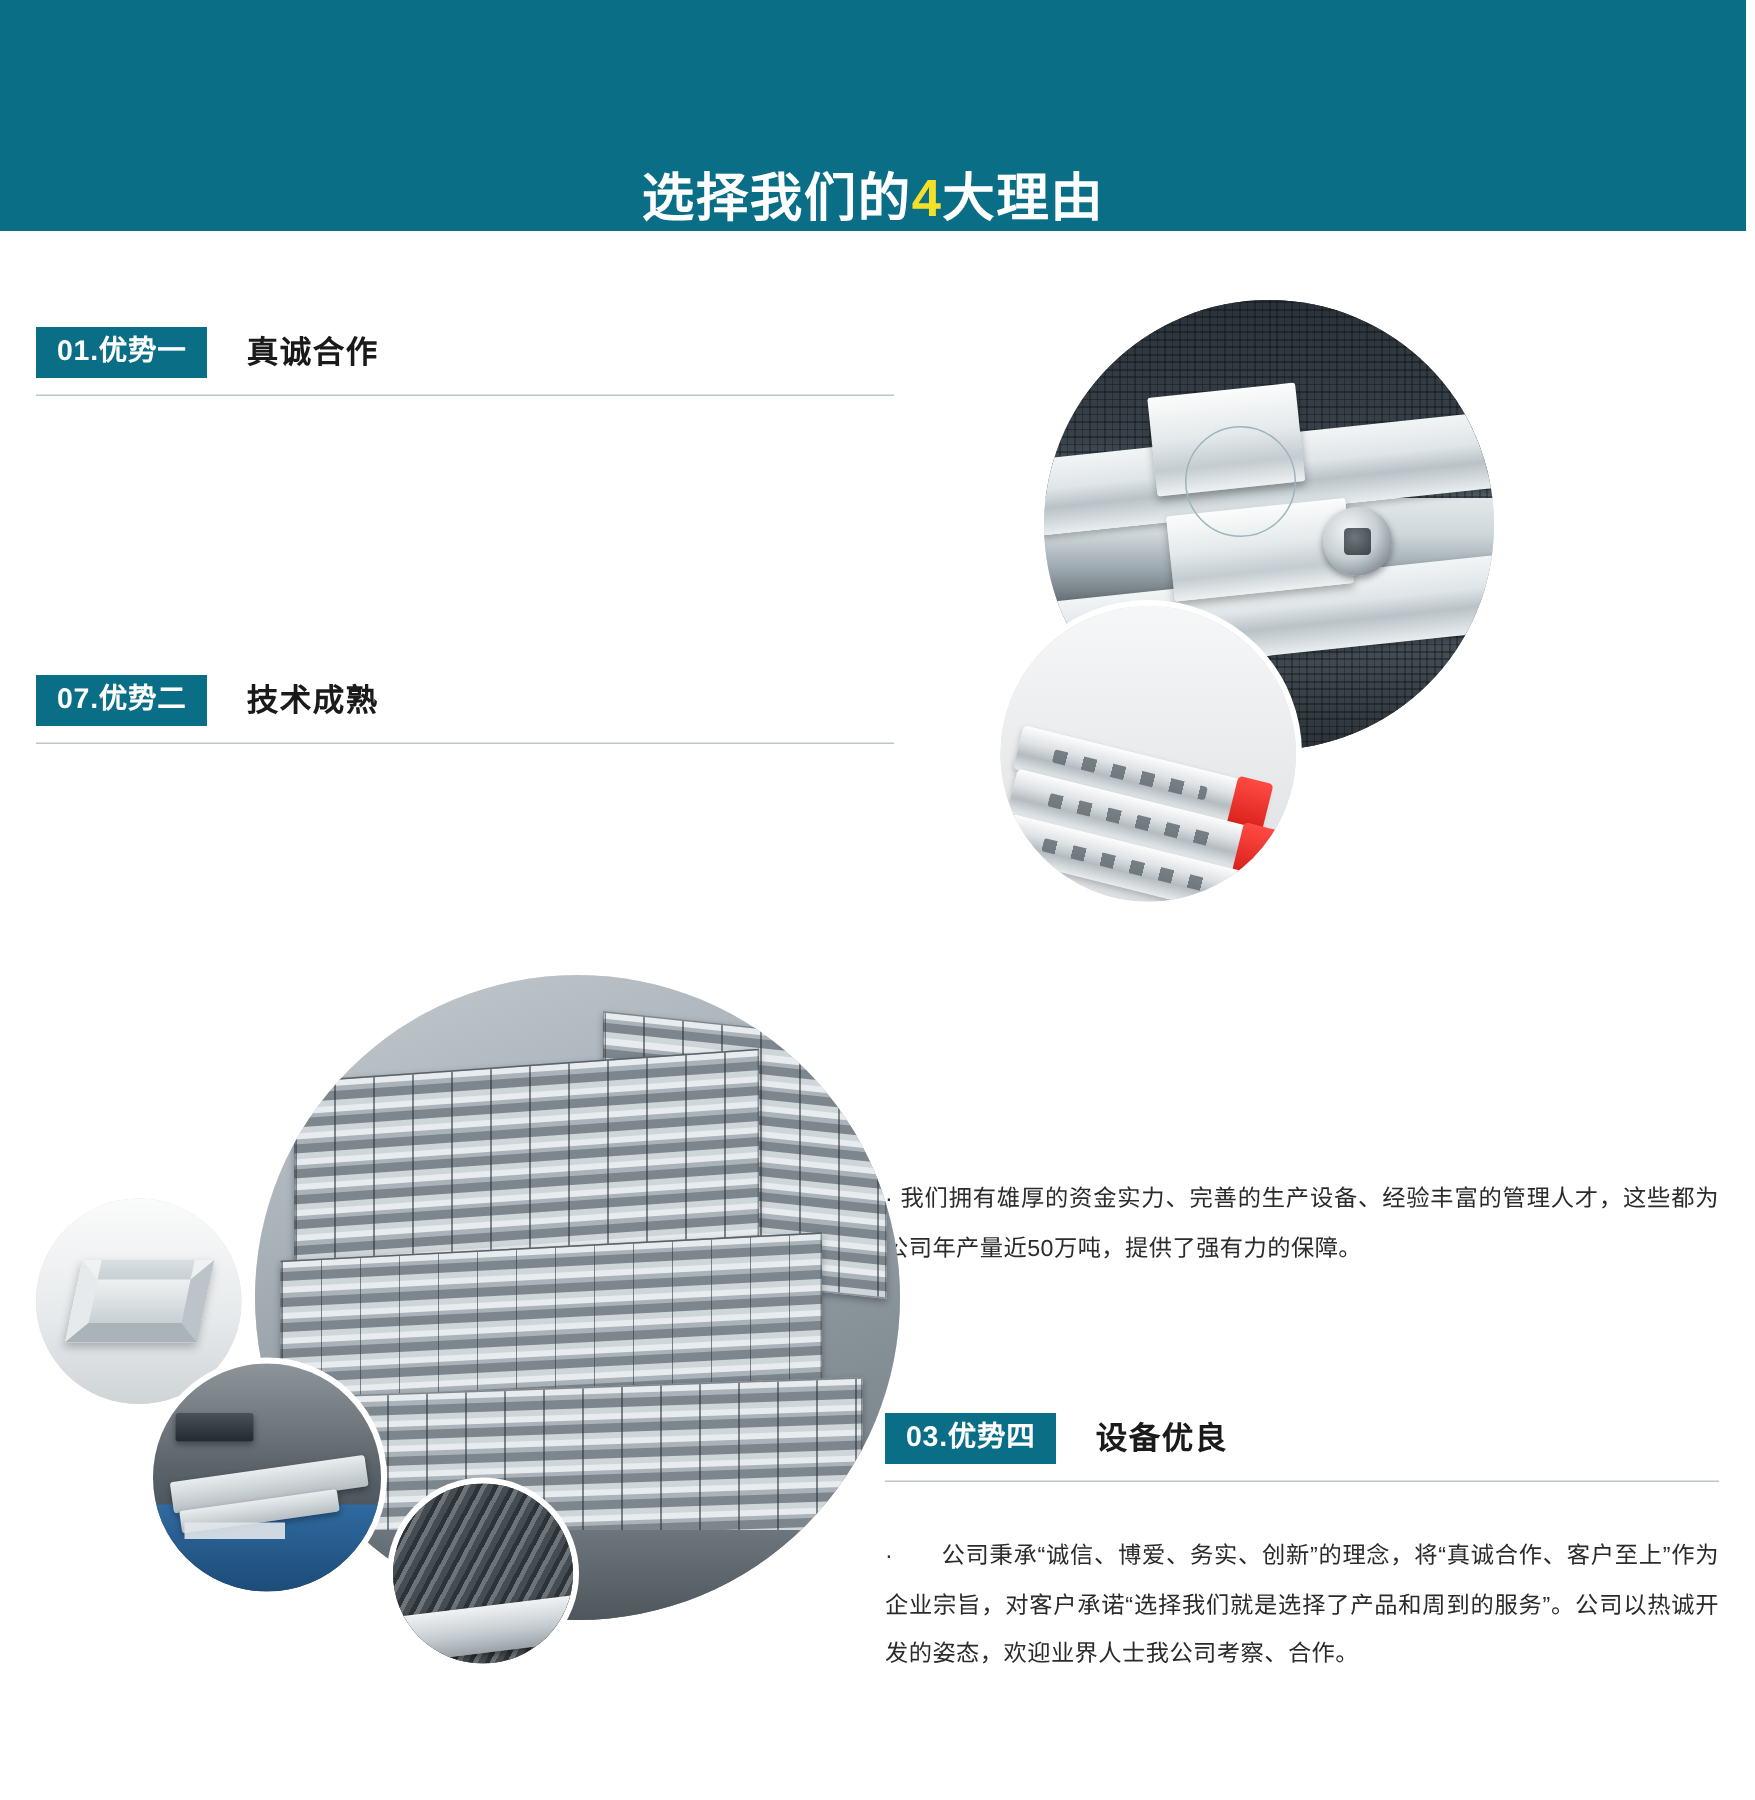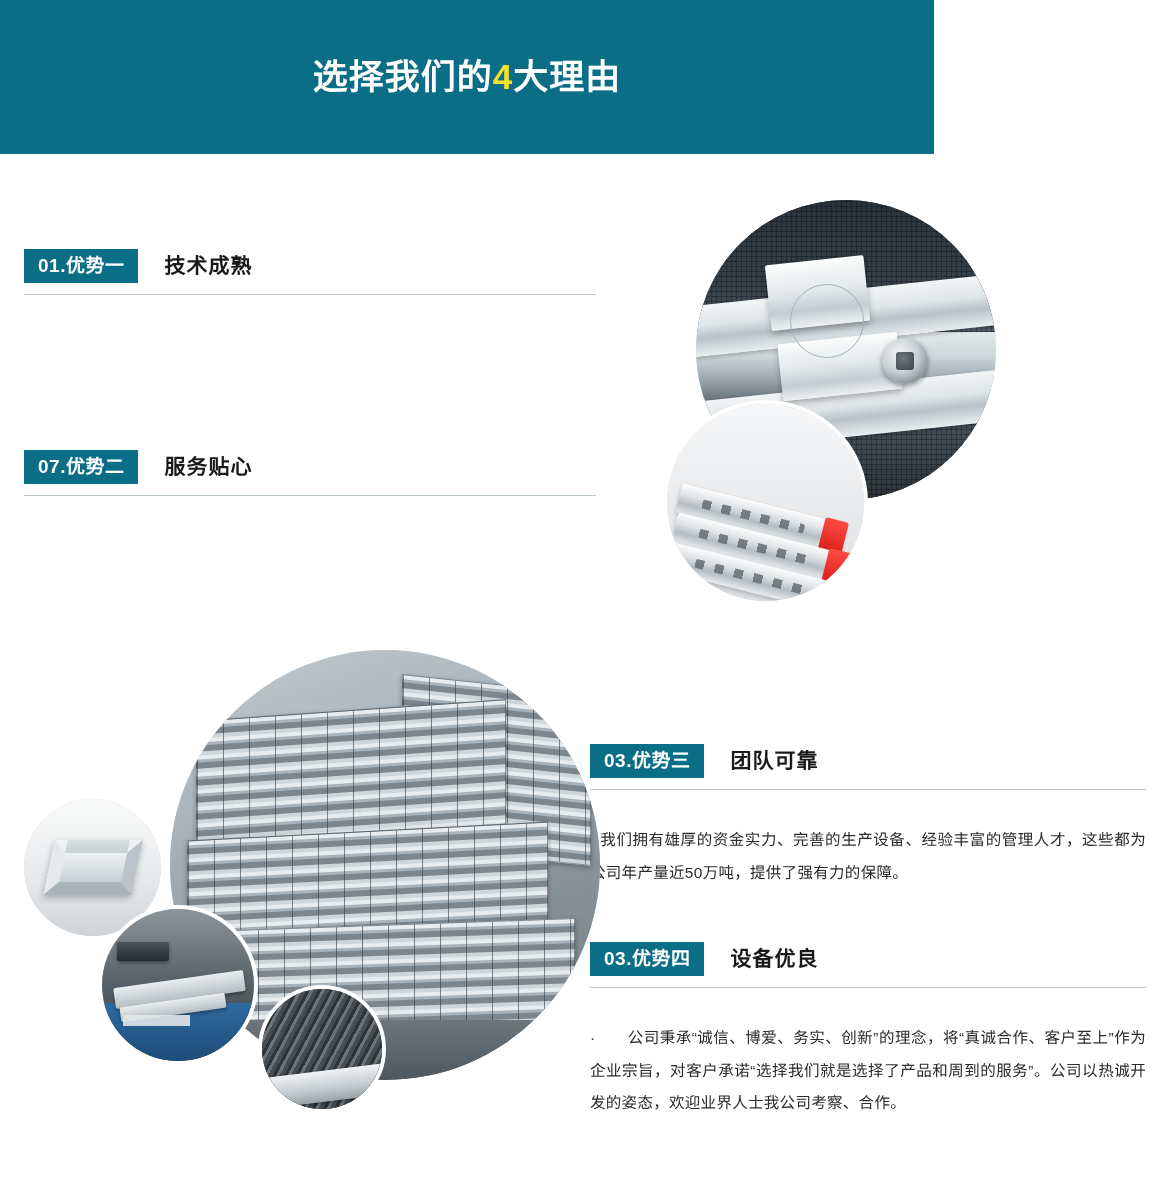--- a/index.html
+++ b/index.html
@@ -15,27 +15,27 @@
     position: relative;
     width: 1170px;
     height: 1200px;
     background: #ffffff;
   }
 
   
   .banner {
     position: absolute;
     left: 0; top: 0;
-    width: 934px;
+    width: 1164px;
     height: 154px;
     background: #0b6e87;
     display: flex;
     flex-direction: column;
     align-items: center;
-    justify-content: center;
+    justify-content: flex-end;
   }
   .banner-title {
     font-size: 35px;
     font-weight: bold;
     color: #ffffff;
     letter-spacing: 1px;
     line-height: 1.2;
     white-space: nowrap;
   }
   .banner-title .accent { color: #f4e028; }
@@ -257,42 +257,37 @@
 <body>
 
 <div class="page">
 
   <div class="banner">
     <div class="banner-title">
       <span>选择我们的</span><span class="accent">4</span><span>大理由</span>
     </div>
   </div>
 
-  <div class="feature" style="left:24px; top:243px; width:572px;">
+  <div class="feature" style="left:24px; top:212px; width:572px;">
     <div class="feature-head">
       <div class="feature-tag">01.优势一</div>
+      <div class="feature-name">真诚合作</div>
+      <div class="feature-rule" style="width:572px;"></div>
+    </div>
+  </div>
+
+  <div class="feature" style="left:24px; top:444px; width:572px;">
+    <div class="feature-head">
+      <div class="feature-tag">07.优势二</div>
       <div class="feature-name">技术成熟</div>
       <div class="feature-rule" style="width:572px;"></div>
     </div>
   </div>
 
-  <div class="feature" style="left:24px; top:444px; width:572px;">
-    <div class="feature-head">
-      <div class="feature-tag">07.优势二</div>
-      <div class="feature-name">服务贴心</div>
-      <div class="feature-rule" style="width:572px;"></div>
-    </div>
-  </div>
-
   <div class="feature" style="left:590px; top:738px; width:556px;">
-    <div class="feature-head">
-      <div class="feature-tag">03.优势三</div>
-      <div class="feature-name">团队可靠</div>
-      <div class="feature-rule" style="width:556px;"></div>
-    </div>
     <div class="feature-body">· 我们拥有雄厚的资金实力、完善的生产设备、经验丰富的管理人才，这些都为公司年产量近50万吨，提供了强有力的保障。</div>
   </div>
 
   <div class="feature" style="left:590px; top:936px; width:556px;">
     <div class="feature-head">
       <div class="feature-tag">03.优势四</div>
       <div class="feature-name">设备优良</div>
       <div class="feature-rule" style="width:556px;"></div>
     </div>
     <div class="feature-body">·　　公司秉承“诚信、博爱、务实、创新”的理念，将“真诚合作、客户至上”作为企业宗旨，对客户承诺“选择我们就是选择了产品和周到的服务”。公司以热诚开发的姿态，欢迎业界人士我公司考察、合作。</div>

